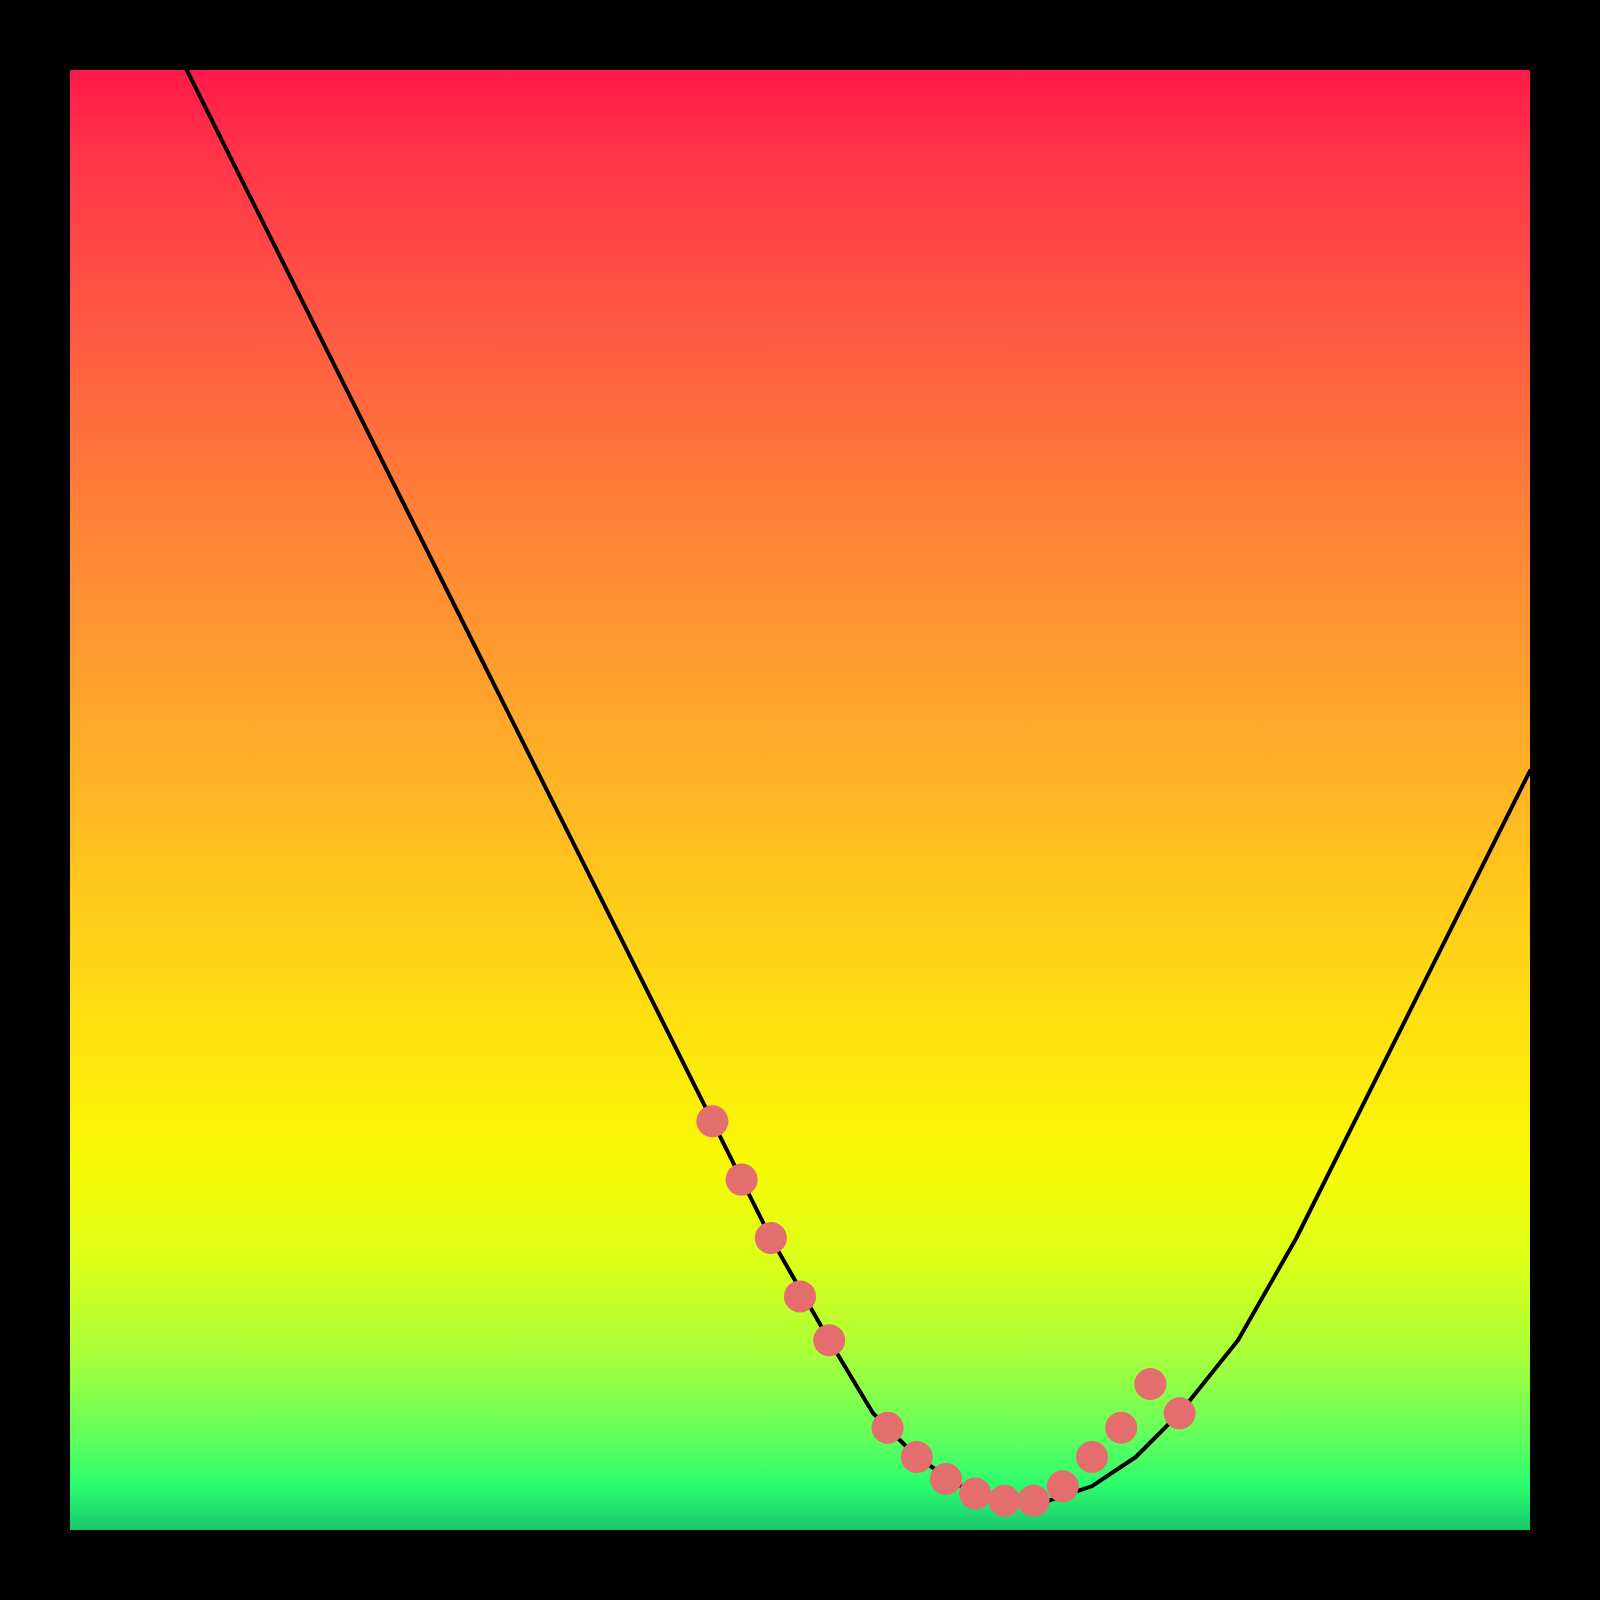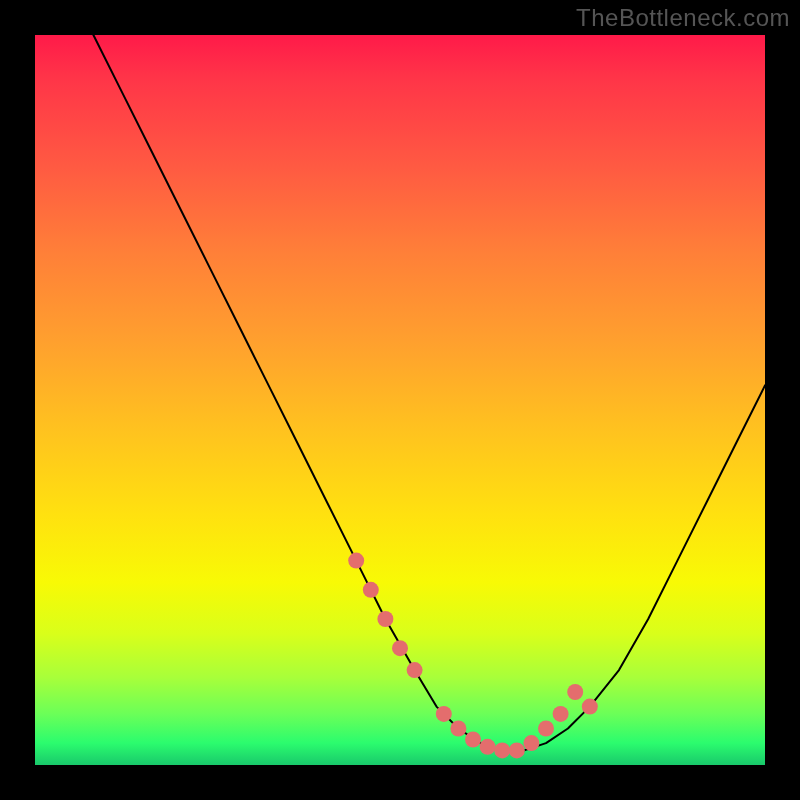--- a/index.html
+++ b/index.html
@@ -71,21 +71,20 @@
   .plot svg circle.pt {
     fill: #e46d6d;
     stroke: #e46d6d;
     stroke-width: 0;
   }
 </style>
 </head>
 <body>
 
 <div class="frame">
-  <div class="watermark">TheBottleneck.com</div>
 
   <div class="plot">
     <svg viewBox="0 0 730 730">
       <path class="curve" d="M58.4 0.0 L87.6 58.4 L116.8 116.8 L146.0 175.2 L175.2 233.6 L204.4 292.0 L233.6 350.4 L262.8 408.8 L292.0 467.2 L321.2 525.6 L350.4 584.0 L379.6 635.1 L401.5 671.6 L423.4 693.5 L445.3 708.1 L467.2 715.4 L489.1 715.4 L511.0 708.1 L532.9 693.5 L554.8 671.6 L584.0 635.1 L613.2 584.0 L642.4 525.6 L671.6 467.2 L700.8 408.8 L730.0 350.4"></path>
       <g>
           <circle class="pt" cx="321.2" cy="525.6" r="8"></circle>
           <circle class="pt" cx="335.8" cy="554.8" r="8"></circle>
           <circle class="pt" cx="350.4" cy="584.0" r="8"></circle>
           <circle class="pt" cx="365.0" cy="613.2" r="8"></circle>
           <circle class="pt" cx="379.6" cy="635.1" r="8"></circle>

